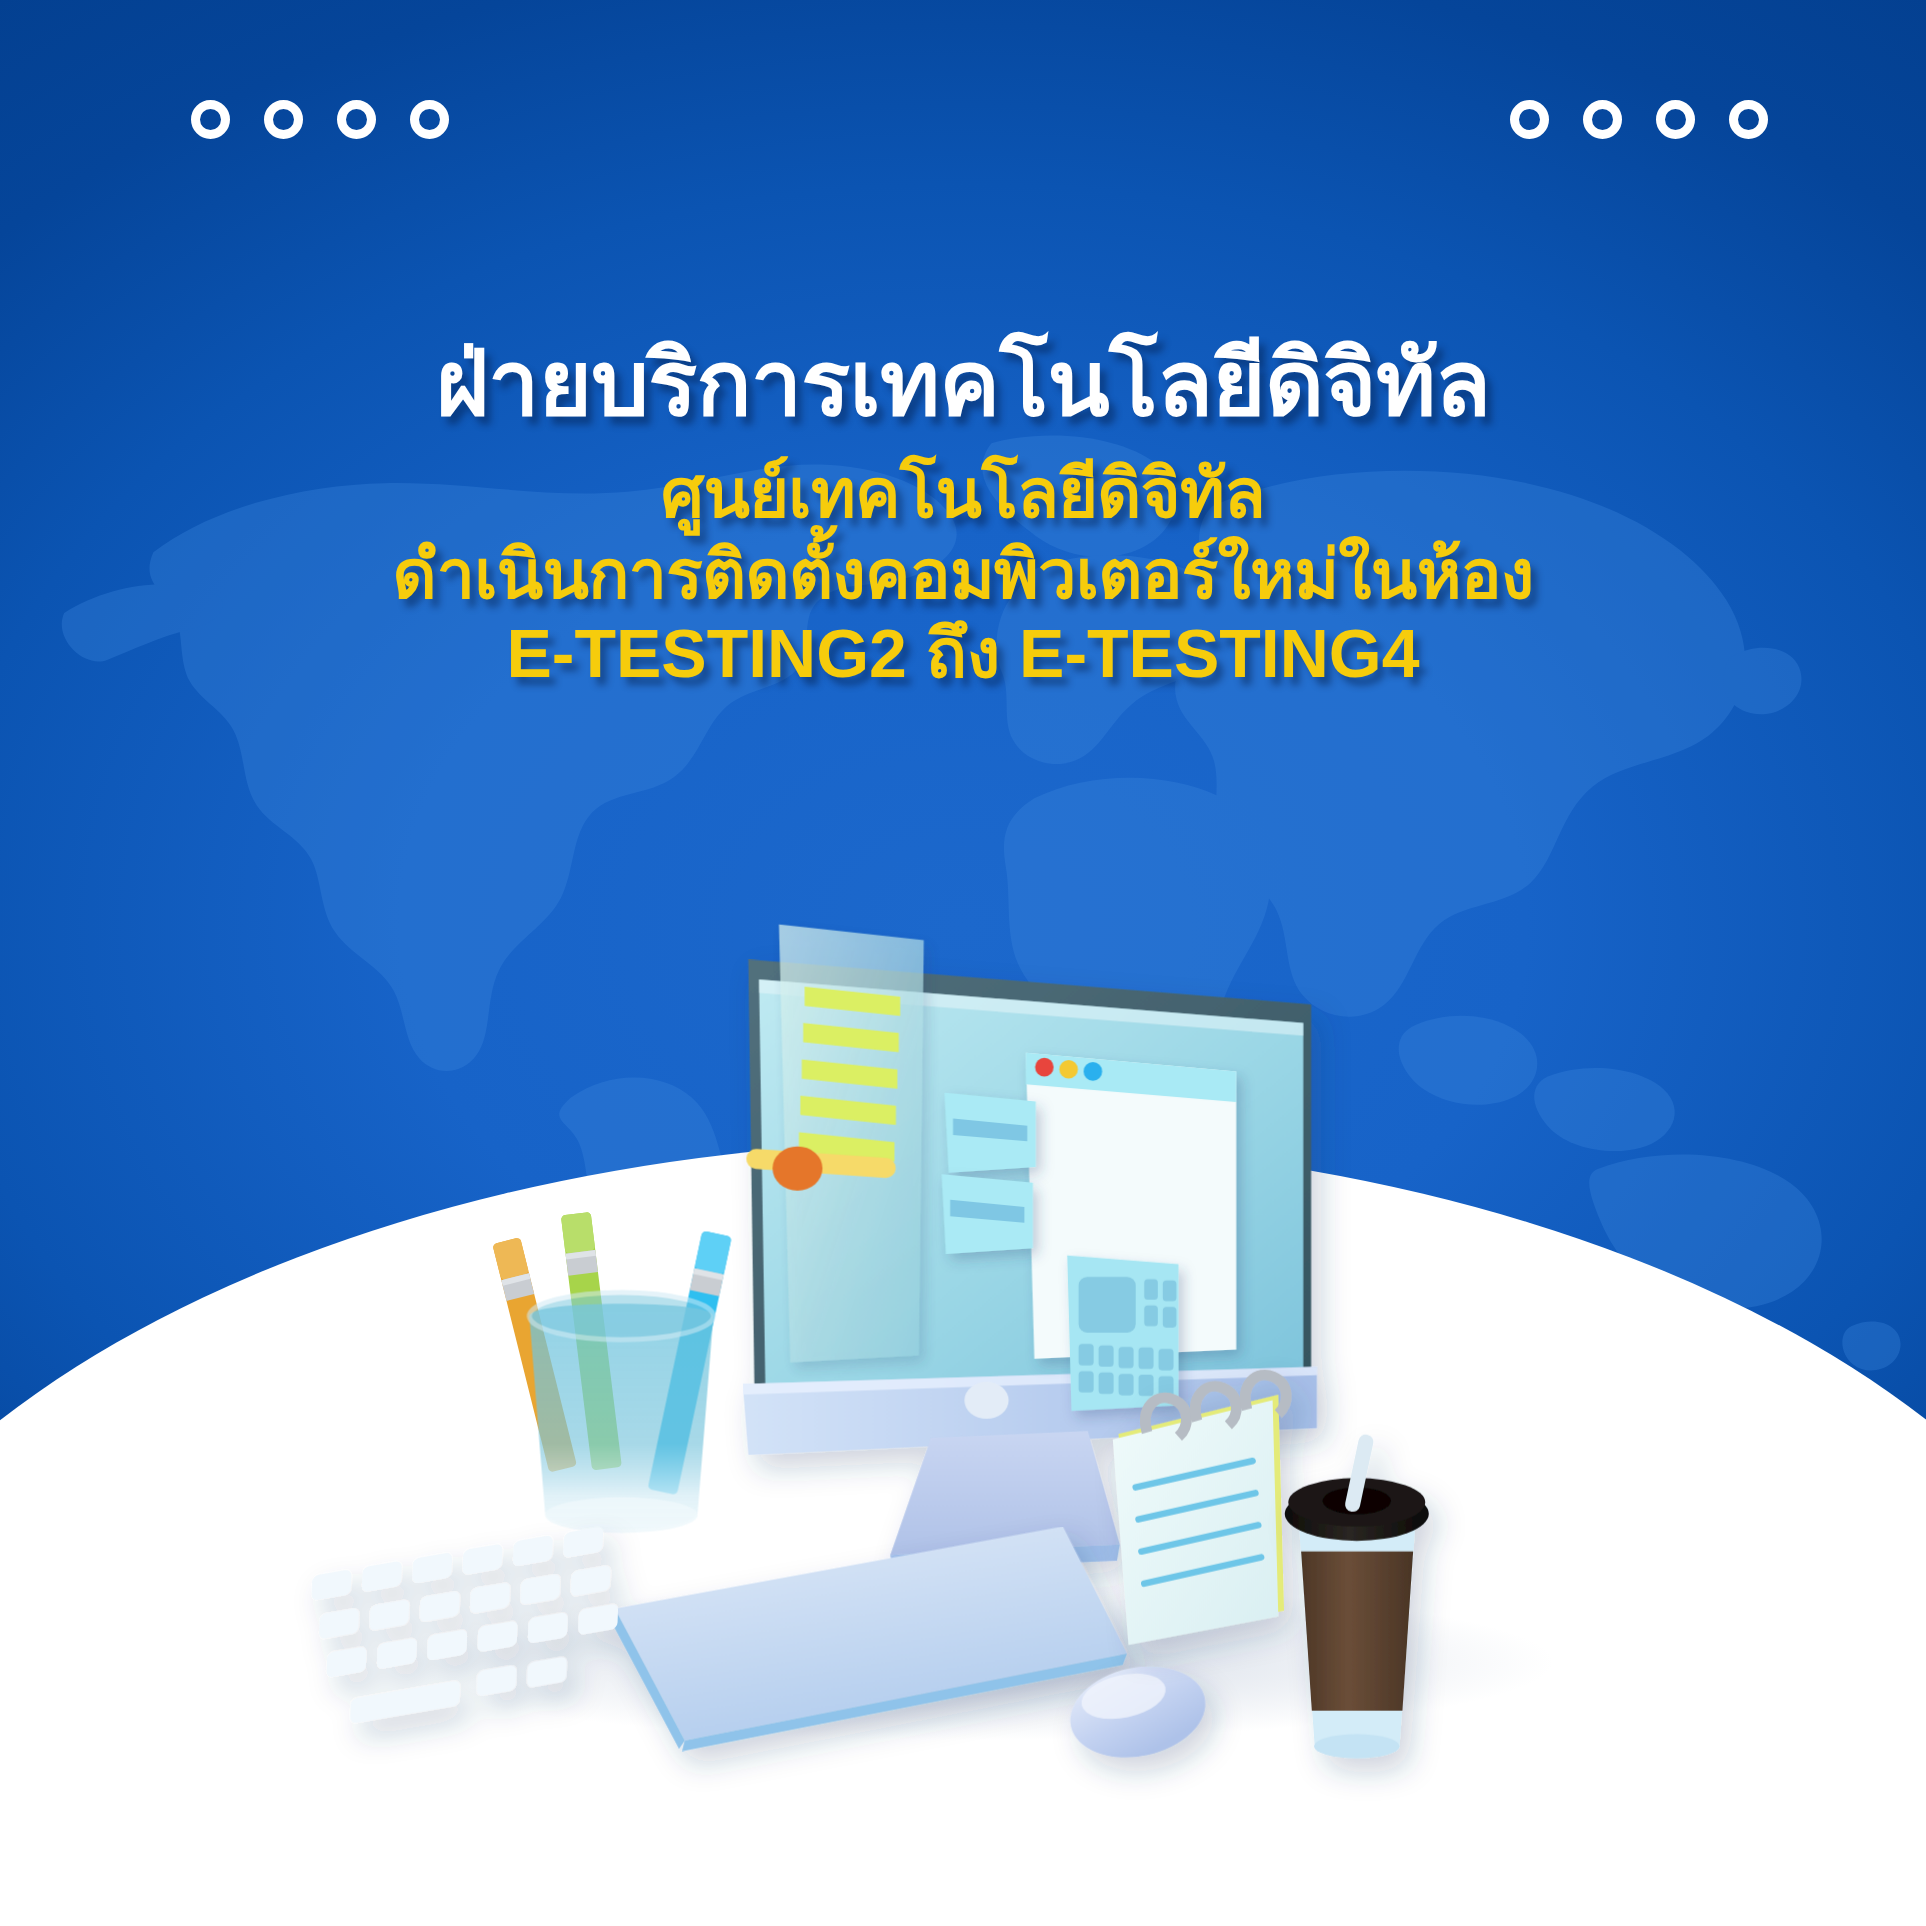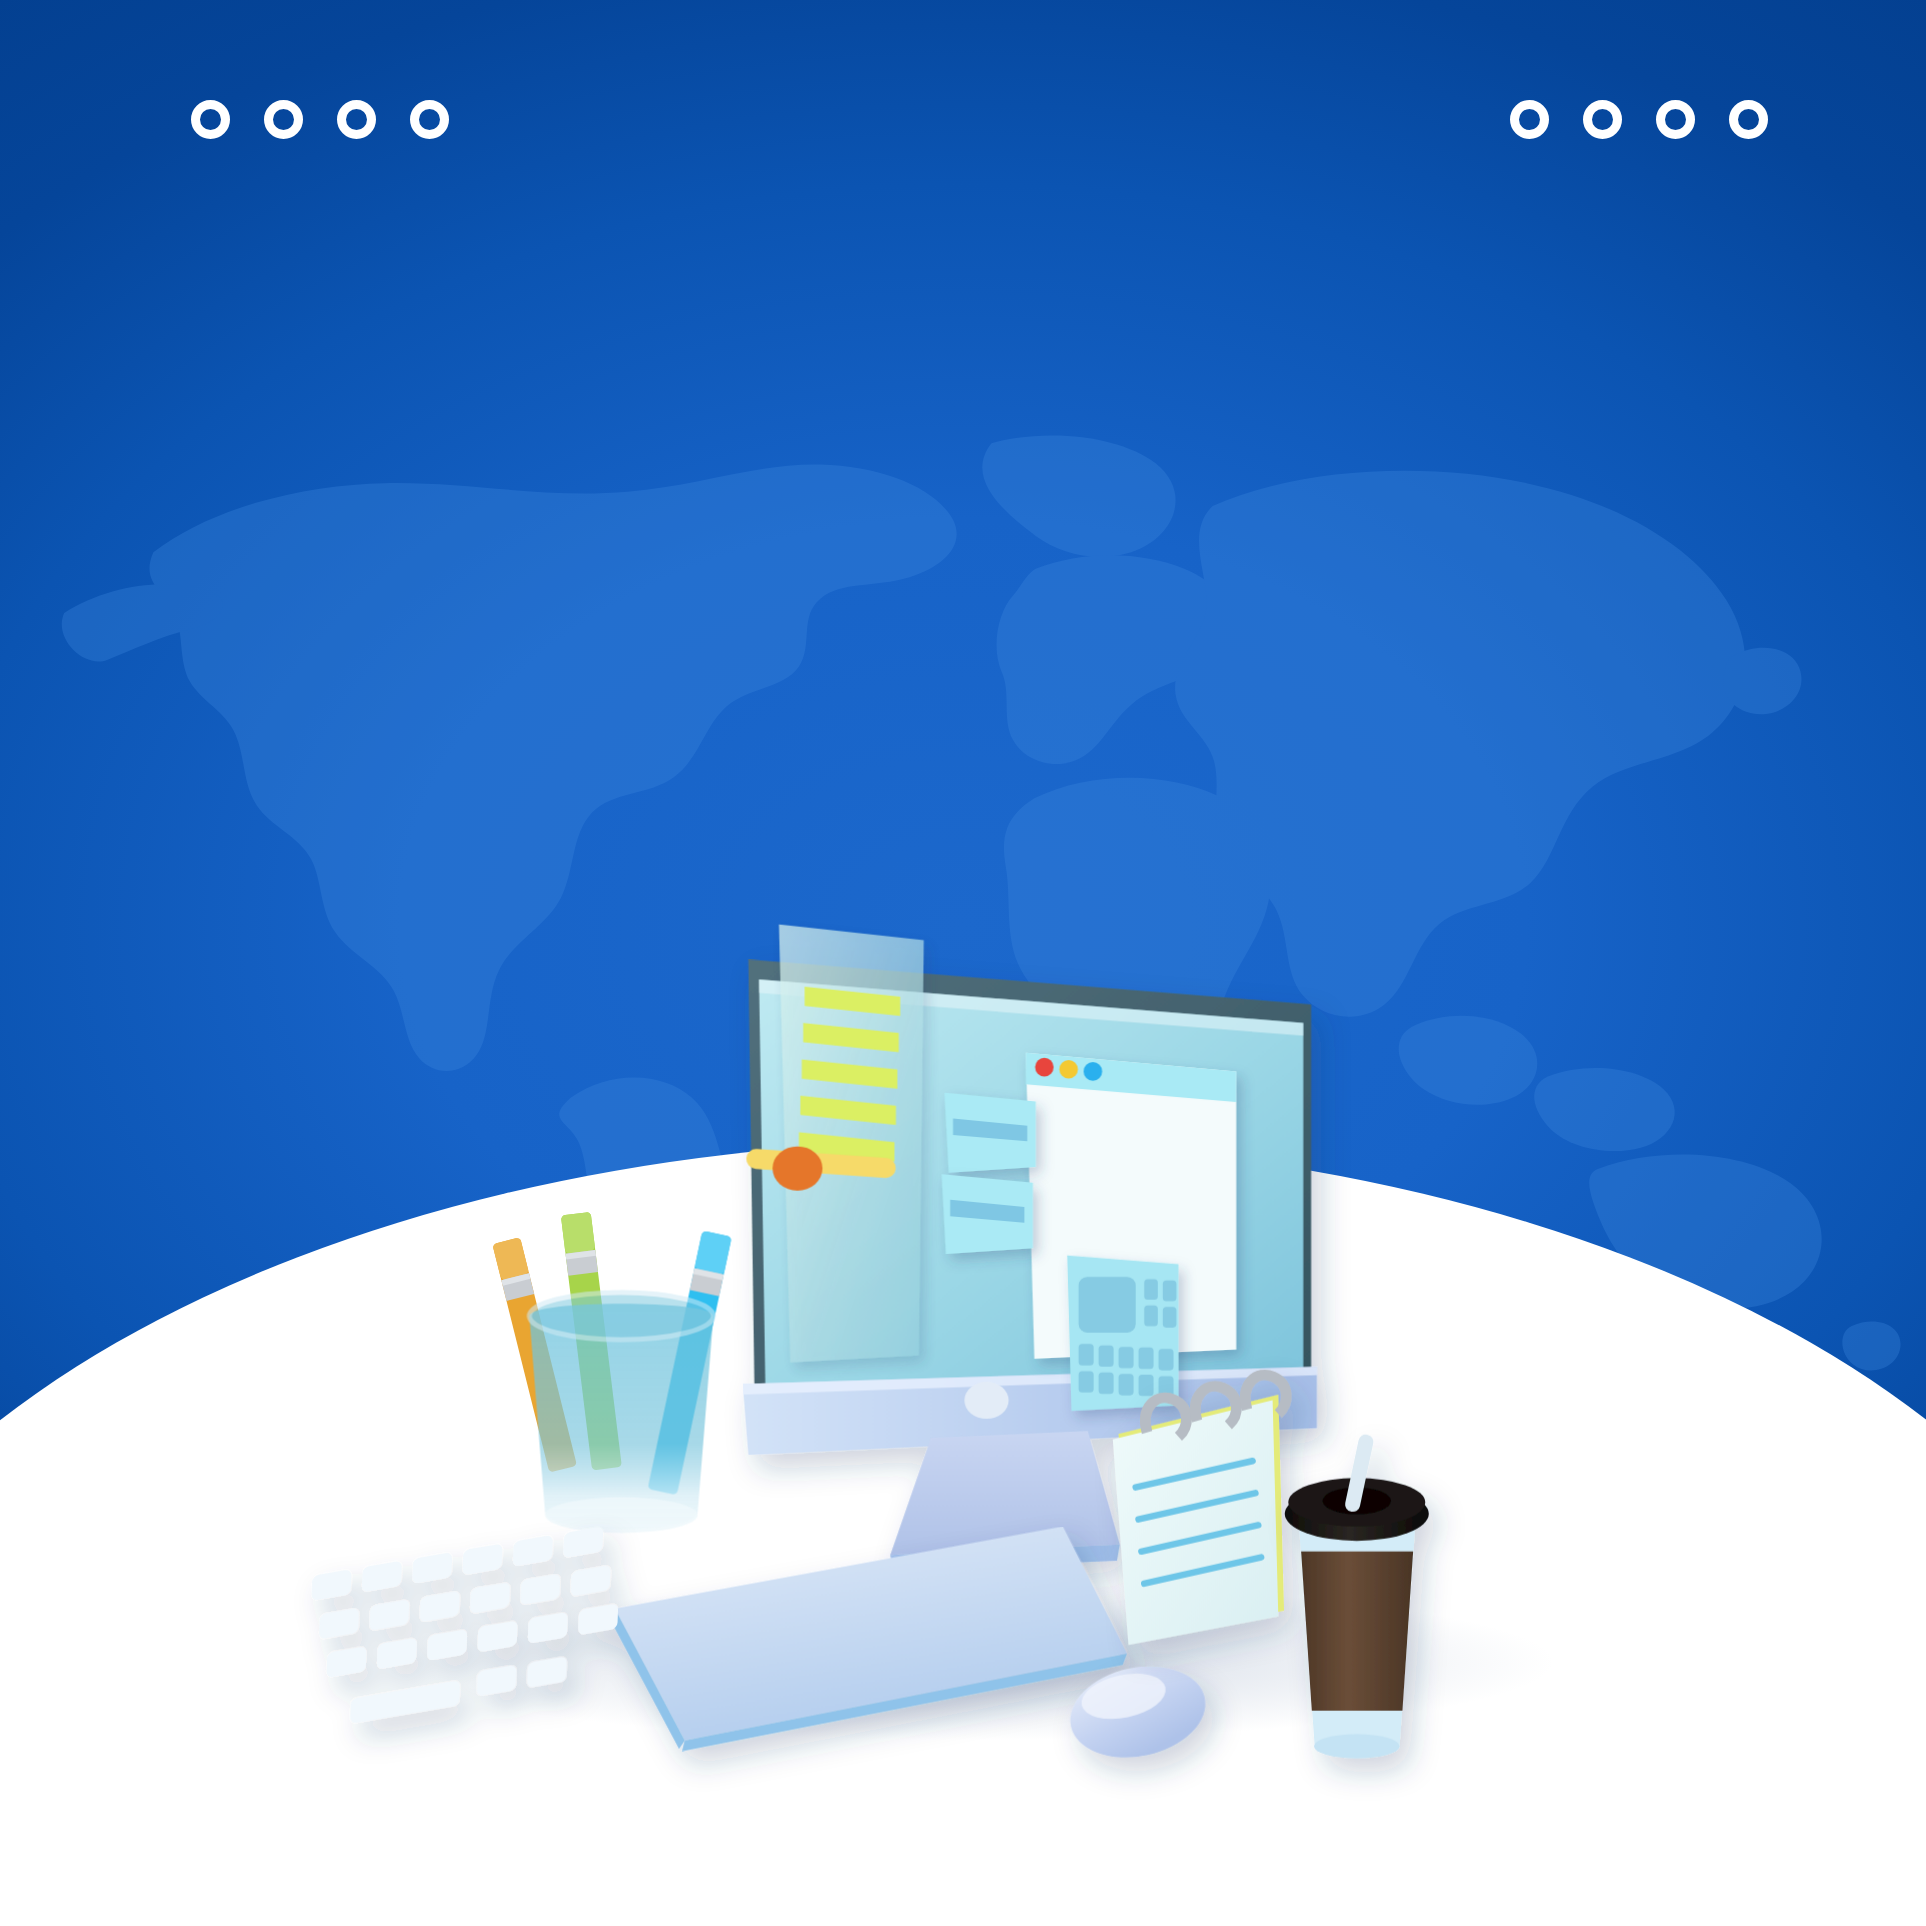--- a/index.html
+++ b/index.html
@@ -169,20 +169,26 @@
     <span class="ring"></span>
     <span class="ring"></span>
   </div>
   <div class="dots right">
     <span class="ring"></span>
     <span class="ring"></span>
     <span class="ring"></span>
     <span class="ring"></span>
   </div>
 
+  <div class="headline-wrap">
+    <span class="t-line t-main">ฝ่ายบริการเทคโนโลยีดิจิทัล</span>
+    <span class="t-line t-sub1">ศูนย์เทคโนโลยีดิจิทัล</span>
+    <span class="t-line t-sub2">ดำเนินการติดตั้งคอมพิวเตอร์ใหม่ในห้อง</span>
+    <span class="t-line t-sub3">E-TESTING2 ถึง E-TESTING4</span>
+  </div>
 
   <div class="scene">
     <svg viewBox="0 0 2700 2700" aria-hidden="true">
       <defs>
         <linearGradient id="gScreen" x1="0" y1="0" x2="1" y2="1">
           <stop offset="0%" stop-color="#bfeaf2"></stop>
           <stop offset="55%" stop-color="#9bd7e6"></stop>
           <stop offset="100%" stop-color="#7ec4dc"></stop>
         </linearGradient>
         <linearGradient id="gBezel" x1="0" y1="0" x2="1" y2="1">

